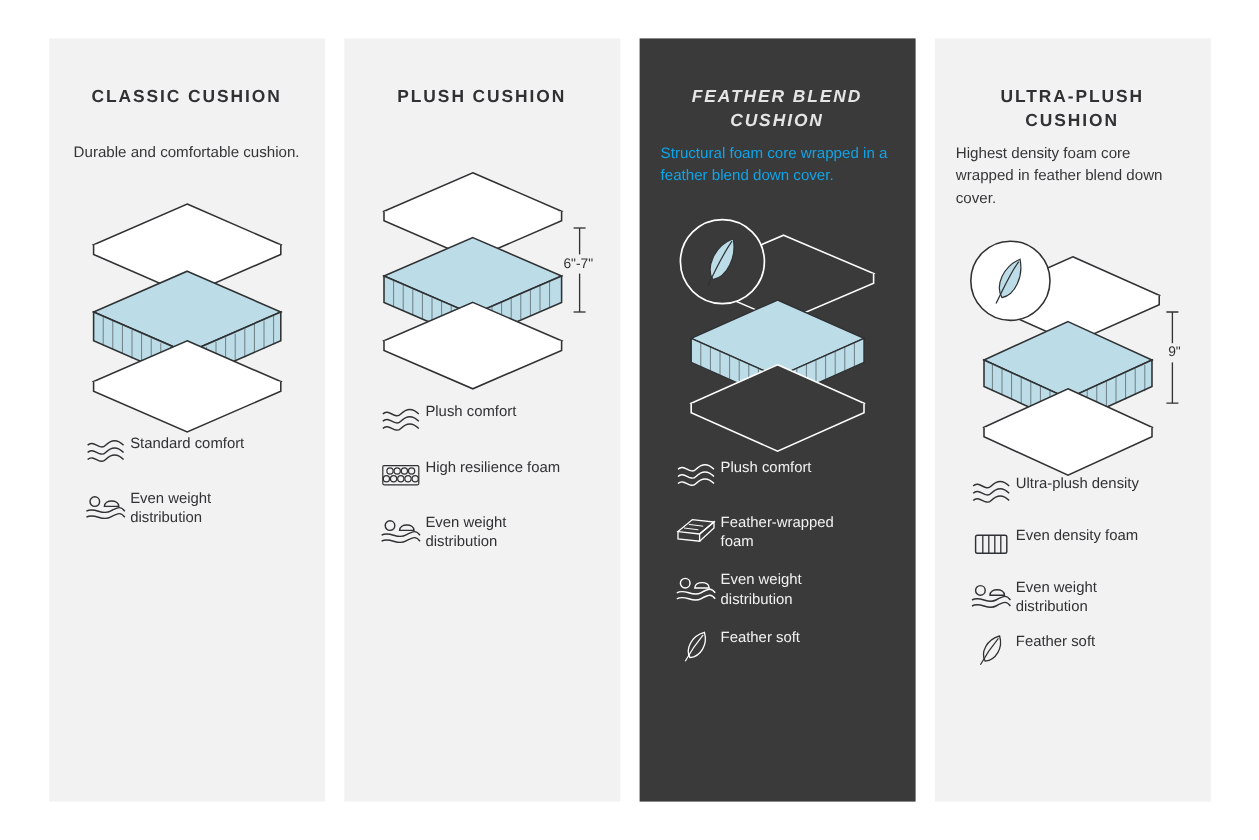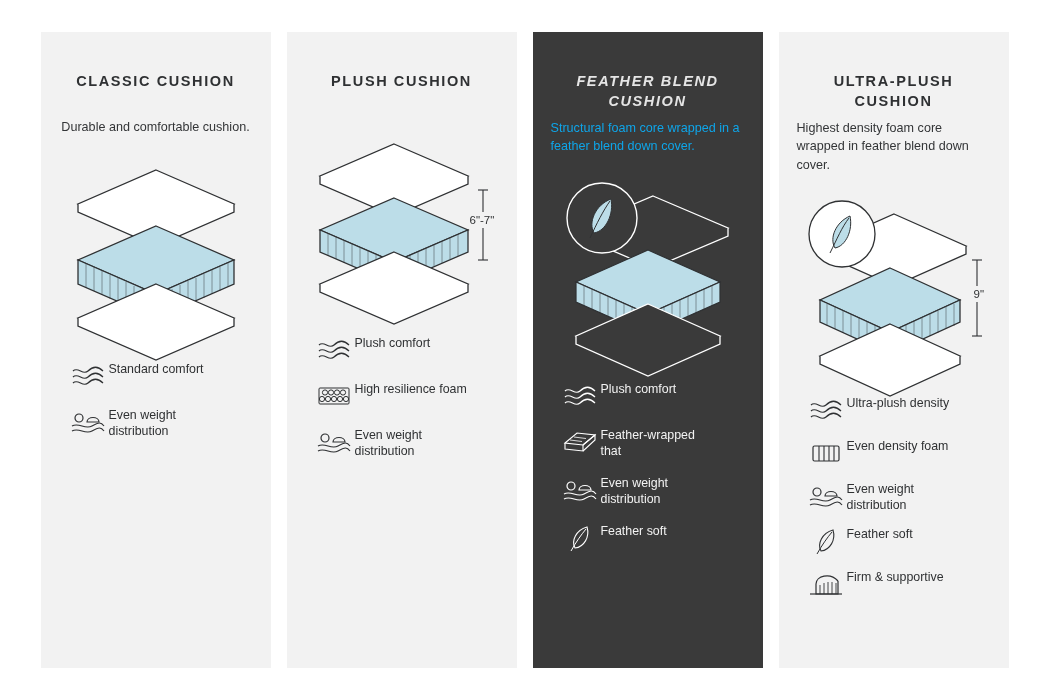--- a/index.html
+++ b/index.html
@@ -339,21 +339,21 @@
           <svg width="38" height="26" viewBox="0 0 38 26" fill="none">
             <path class="ink" d="M4 14 L16 4 L34 6 L22 16 Z" stroke-width="1.1"></path>
             <path class="ink" d="M4 14 L4 20 L22 22 L22 16" stroke-width="1.1"></path>
             <path class="ink" d="M22 16 L34 6 L34 11 L22 22" stroke-width="1.1"></path>
             <g class="ink" stroke-width="0.8">
               <path d="M9 11 L21 12.5"></path>
                 <path d="M13 8 L25 9.5"></path>
             </g>
           </svg>
         </span>
-        <span class="feature-label">Feather-wrapped that</span>
+        <span class="feature-label">Feather-wrapped foam</span>
       </div>
       <div class="feature">
         <span class="feature-icon">
           <svg width="36" height="26" viewBox="0 0 36 26" fill="none">
             <circle class="ink" cx="9" cy="9" r="4" stroke-width="1.2"></circle>
             <path class="ink" d="M17 13 C17 7, 29 7, 29 13 Z" stroke-width="1.2"></path>
             <path class="ink" d="M2 17 C9 13, 15 21, 22 17 S31 13, 34 17" stroke-width="1.2"></path>
             <path class="ink" d="M2 22 C9 18, 15 26, 22 22 S31 18, 34 22" stroke-width="1.2"></path>
           </svg>
         </span>
@@ -461,33 +461,16 @@
       </div>
       <div class="feature">
         <span class="feature-icon">
           <svg width="30" height="28" viewBox="0 0 30 28" fill="none">
             <path class="ink" d="M22 3 C25 13, 19 23, 10 24 C6 17, 11 6, 22 3 Z" stroke-width="1.1"></path>
             <path class="ink" d="M21 5 C16 11, 11 18, 6 27" stroke-width="1"></path>
           </svg>
         </span>
         <span class="feature-label">Feather soft</span>
       </div>
-      <div class="feature">
-        <span class="feature-icon">
-          <svg width="36" height="28" viewBox="0 0 36 28" fill="none">
-            <path class="ink" d="M8 14 L8 24 L30 24 L30 11" stroke-width="1.2"></path>
-            <path class="ink" d="M8 14 C8 6, 22 2, 30 11" stroke-width="1.2"></path>
-            <g class="ink" stroke-width="0.9">
-              <path d="M12 15 L12 24"></path>
-                <path d="M16 13 L16 24"></path>
-              <path d="M20 12 L20 24"></path>
-                <path d="M24 12 L24 24"></path>
-                <path d="M28 13 L28 24"></path>
-            </g>
-            <path class="ink" d="M2 24 L34 24" stroke-width="1.2"></path>
-          </svg>
-        </span>
-        <span class="feature-label">Firm &amp; supportive</span>
-      </div>
     </div>
   </div>
 
 </div>
 
 </body></html>

